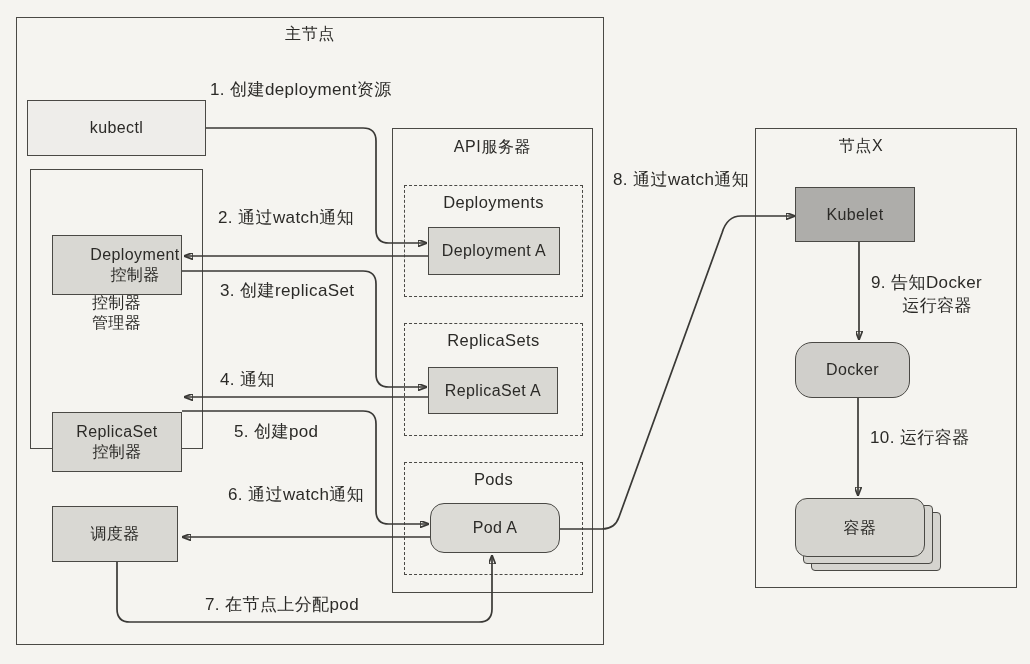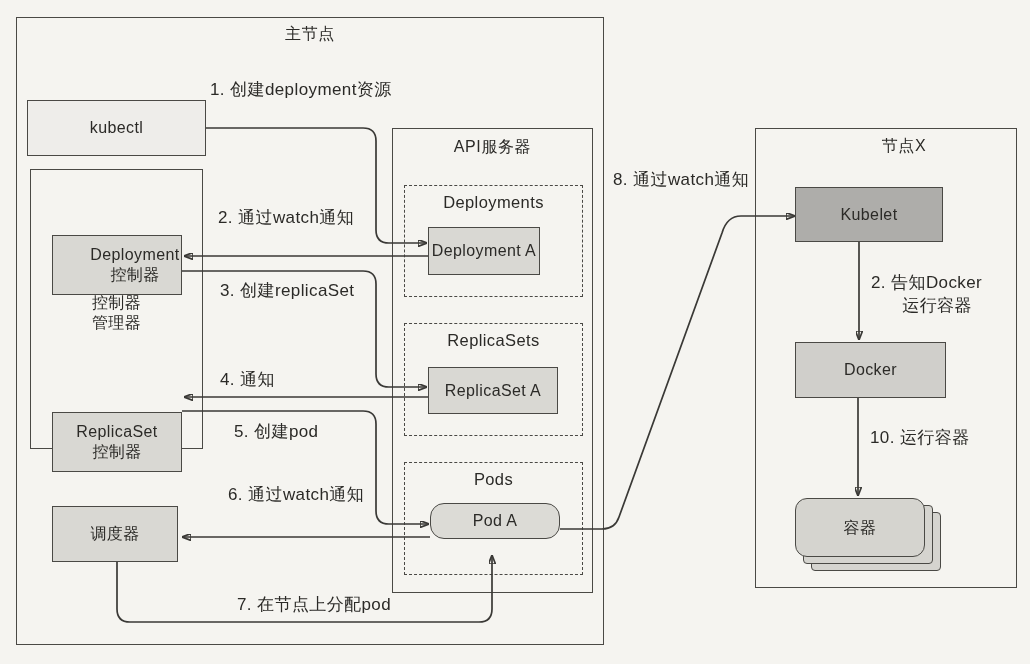--- a/index.html
+++ b/index.html
@@ -71,60 +71,60 @@
 
   <div class="box gray" style="left:52px;top:506px;width:126px;height:56px;">
     <span>调度器</span>
   </div>
 
   <div class="box" style="left:392px;top:128px;width:201px;height:465px;"></div>
   <div class="title" style="left:392px;top:137px;width:201px;">API服务器</div>
 
   <div class="box dashed" style="left:404px;top:185px;width:179px;height:112px;"></div>
   <div class="grouplabel" style="left:404px;top:193px;">Deployments</div>
-  <div class="box gray" style="left:428px;top:227px;width:112px;height:48px;">
+  <div class="box gray" style="left:428px;top:227px;width:132px;height:48px;">
     <span>Deployment A</span>
   </div>
 
   <div class="box dashed" style="left:404px;top:323px;width:179px;height:113px;"></div>
   <div class="grouplabel" style="left:404px;top:331px;">ReplicaSets</div>
   <div class="box gray" style="left:428px;top:367px;width:130px;height:47px;">
     <span>ReplicaSet A</span>
   </div>
 
   <div class="box dashed" style="left:404px;top:462px;width:179px;height:113px;"></div>
   <div class="grouplabel" style="left:404px;top:470px;">Pods</div>
-  <div class="box" style="left:430px;top:503px;width:130px;height:36px;border-radius:14px;background:var(--pod-fill);">
+  <div class="box" style="left:430px;top:503px;width:130px;height:50px;border-radius:14px;background:var(--pod-fill);">
     <span>Pod A</span>
   </div>
 
   <div class="box outer" style="left:755px;top:128px;width:262px;height:460px;"></div>
-  <div class="title" style="left:755px;top:136px;width:212px;padding-left:43px;">节点X</div>
+  <div class="title" style="left:755px;top:136px;width:212px;">节点X</div>
 
-  <div class="box" style="left:795px;top:187px;width:148px;height:55px;background:var(--kubelet-fill);">
+  <div class="box" style="left:795px;top:187px;width:120px;height:55px;background:var(--kubelet-fill);">
     <span>Kubelet</span>
   </div>
 
-  <div class="box" style="left:795px;top:342px;width:151px;height:56px;background:var(--docker-fill);">
+  <div class="box" style="left:795px;top:342px;width:115px;height:56px;background:var(--docker-fill);border-radius:17px;">
     <span>Docker</span>
   </div>
 
   <div class="stacklayer" style="left:811px;top:512px;width:130px;height:59px;"></div>
   <div class="stacklayer" style="left:803px;top:505px;width:130px;height:59px;"></div>
   <div class="box" style="left:795px;top:498px;width:130px;height:59px;border-radius:12px;background:var(--container-fill);z-index:2;">
     <span>容器</span>
   </div>
 
   <div class="steplabel" style="left:210px;top:78px;">1. 创建deployment资源</div>
   <div class="steplabel" style="left:218px;top:206px;">2. 通过watch通知</div>
   <div class="steplabel" style="left:220px;top:279px;">3. 创建replicaSet</div>
   <div class="steplabel" style="left:220px;top:368px;">4. 通知</div>
   <div class="steplabel" style="left:220px;top:420px;margin-left:14px;">5. 创建pod</div>
   <div class="steplabel" style="left:228px;top:483px;">6. 通过watch通知</div>
-  <div class="steplabel" style="left:205px;top:593px;margin-left:32px;">7. 在节点上分配pod</div>
+  <div class="steplabel" style="left:205px;top:593px;">7. 在节点上分配pod</div>
   <div class="steplabel" style="left:613px;top:168px;">8. 通过watch通知</div>
   <div class="steplabel" style="left:871px;top:271px;">
-    <span style="display:block;">2. 告知Docker</span>
+    <span style="display:block;">9. 告知Docker</span>
     <span style="display:block;padding-left:21px;text-align:center;">运行容器</span>
   </div>
   <div class="steplabel" style="left:870px;top:426px;">10. 运行容器</div>
 
 </div>
 
 </body></html>

